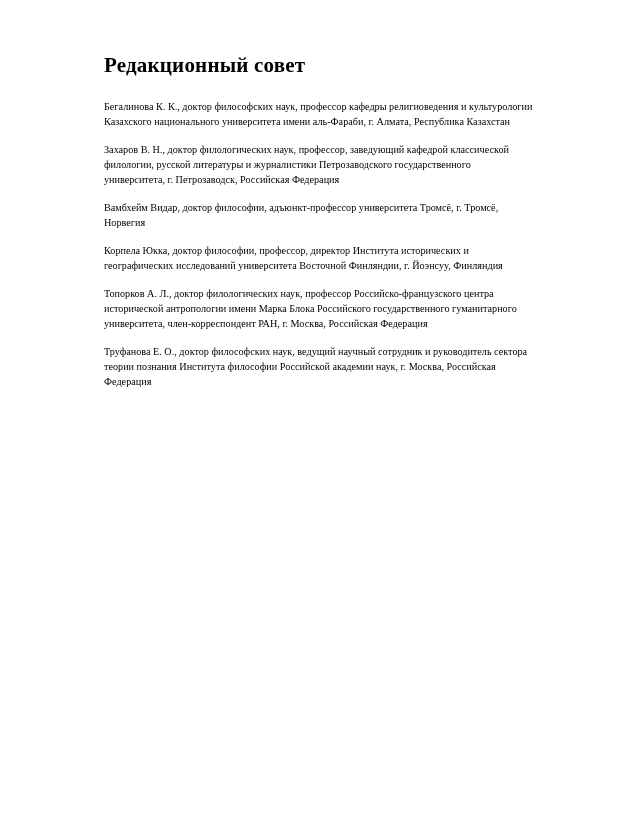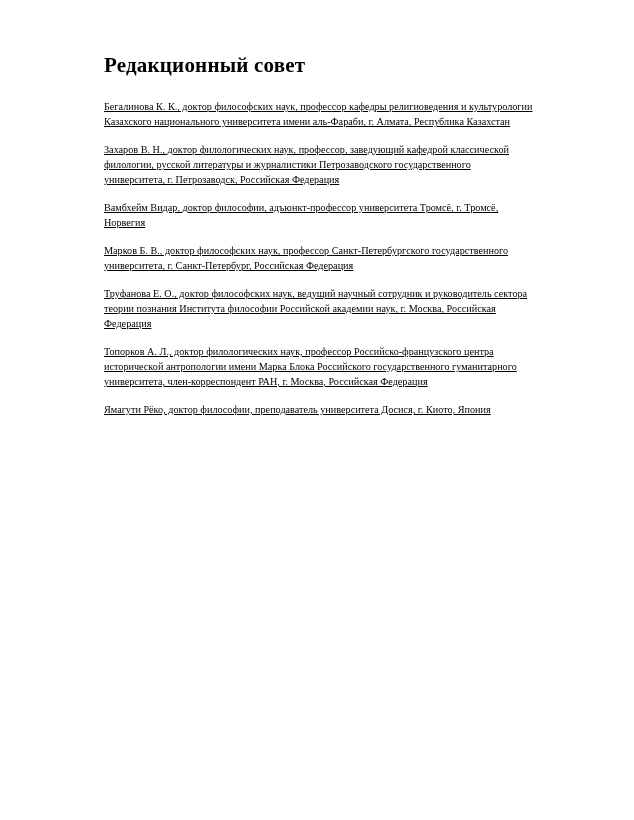--- a/index.html
+++ b/index.html
@@ -24,37 +24,35 @@
   .doc-title {
     font-family: "Liberation Serif", serif;
     font-size: 21px;
     font-weight: bold;
     line-height: 1.25;
     margin: 0 0 22px 0;
     letter-spacing: 0.2px;
   }
   .entries {
     display: block;
-    text-decoration: underline;
   }
   .entry {
     font-size: 10.2px;
     line-height: 1.47;
     margin: 0 0 13px 0;
     text-align: left;
     max-width: 432px;
   }
 </style>
 </head>
 <body>
 
 <div class="page">
   <h1 class="doc-title">Редакционный совет</h1>
   <div class="entries">
     <p class="entry">Бегалинова К. К., доктор философских наук, профессор кафедры религиоведения и культурологии Казахского национального университета имени аль-Фараби, г. Алмата, Республика Казахстан</p>
     <p class="entry">Захаров В. Н., доктор филологических наук, профессор, заведующий кафедрой классической филологии, русской литературы и журналистики Петрозаводского государственного университета, г. Петрозаводск, Российская Федерация</p>
     <p class="entry">Вамбхейм Видар, доктор философии, адъюнкт-профессор университета Тромсё, г. Тромсё, Норвегия</p>
-    <p class="entry">Марков Б. В., доктор философских наук, профессор Санкт-Петербургского государственного университета, г. Санкт-Петербург, Российская Федерация</p>
+    <p class="entry">Корпела Юкка, доктор философии, профессор, директор Института исторических и географических исследований университета Восточной Финляндии, г. Йоэнсуу, Финляндия</p>
+    <p class="entry">Топорков А. Л., доктор филологических наук, профессор Российско-французского центра исторической антропологии имени Марка Блока Российского государственного гуманитарного университета, член-корреспондент РАН, г. Москва, Российская Федерация</p>
     <p class="entry">Труфанова Е. О., доктор философских наук, ведущий научный сотрудник и руководитель сектора теории познания Института философии Российской академии наук, г. Москва, Российская Федерация</p>
-    <p class="entry">Топорков А. Л., доктор филологических наук, профессор Российско-французского центра исторической антропологии имени Марка Блока Российского государственного гуманитарного университета, член-корреспондент РАН, г. Москва, Российская Федерация</p>
-    <p class="entry">Ямагути Рёко, доктор философии, преподаватель университета Досися, г. Киото, Япония</p>
   </div>
 </div>
 
 </body></html>

